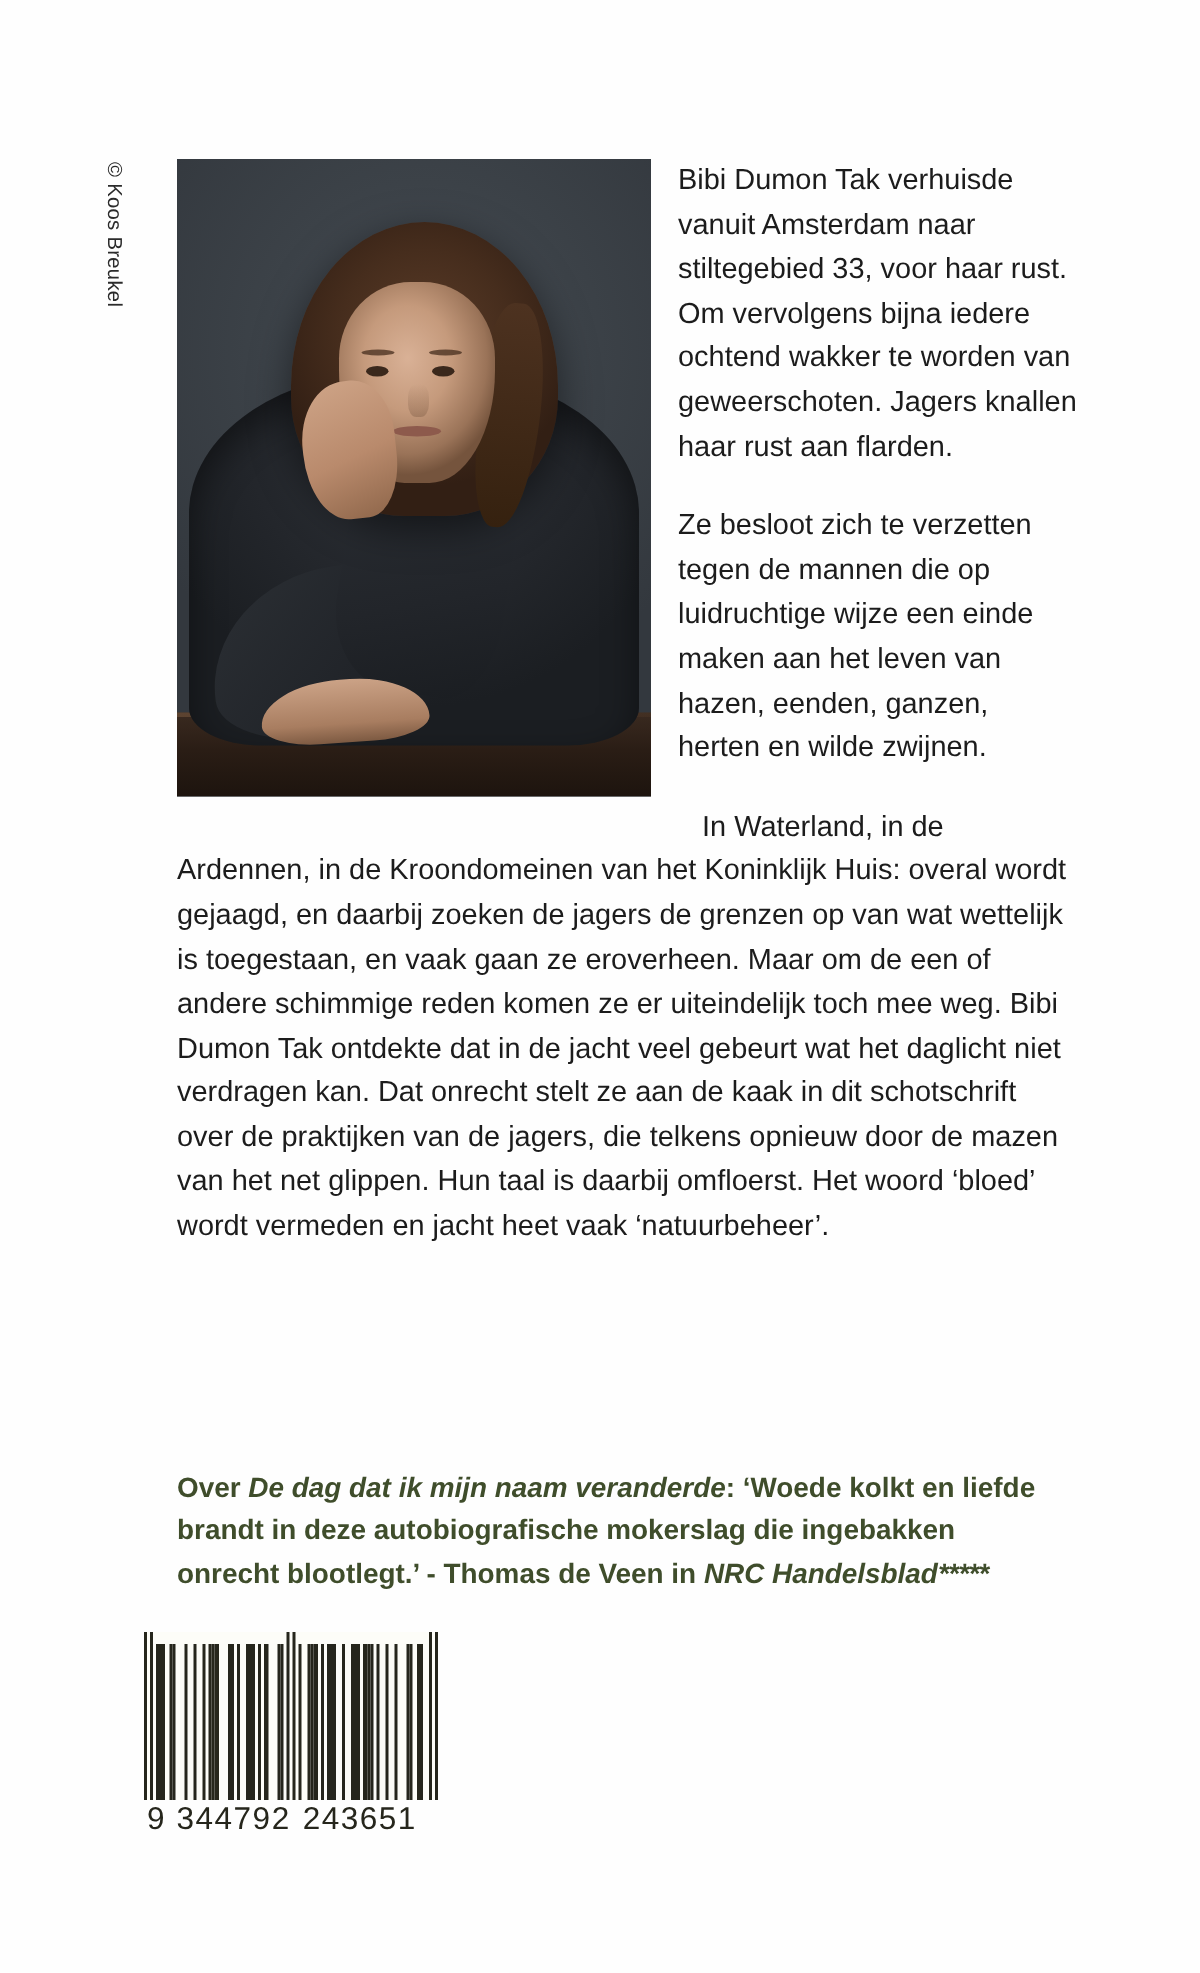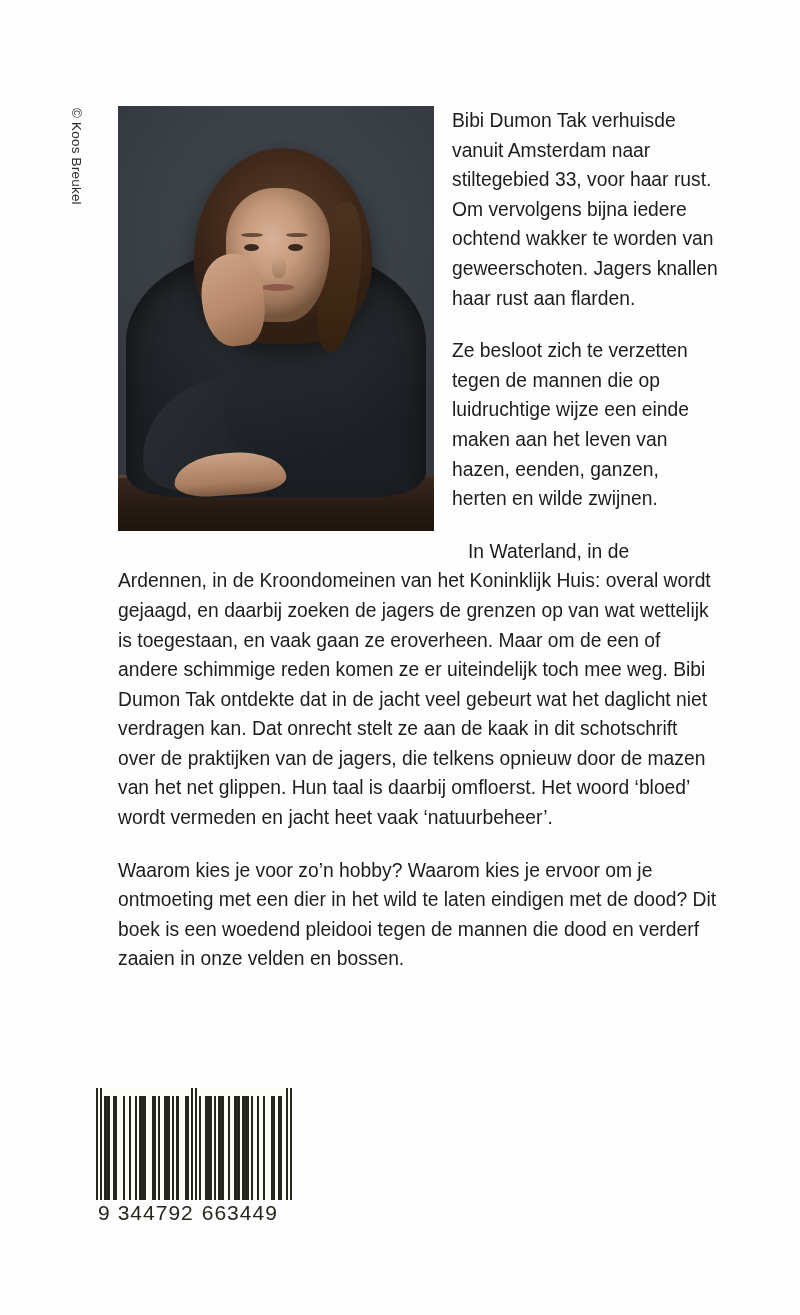--- a/index.html
+++ b/index.html
@@ -296,23 +296,23 @@
         <div class="photo-eye r"></div>
         <div class="photo-nose"></div>
         <div class="photo-mouth"></div>
       </div>
       <div class="photo-hand"></div>
     </div>
 
     <p>Bibi Dumon Tak verhuisde vanuit Amsterdam naar stiltegebied 33, voor haar rust. Om vervolgens bijna iedere ochtend wakker te worden van geweerschoten. Jagers knallen haar rust aan flarden.</p>
     <p class="gap">Ze besloot zich te verzetten tegen de mannen die op luidruchtige wijze een einde maken aan het leven van hazen, eenden, ganzen, herten en wilde zwijnen.</p>
     <p class="gap indent-first">In Waterland, in de Ardennen, in de Kroondomeinen van het Koninklijk Huis: overal wordt gejaagd, en daarbij zoeken de jagers de grenzen op van wat wettelijk is toegestaan, en vaak gaan ze eroverheen. Maar om de een of andere schimmige reden komen ze er uiteindelijk toch mee weg. Bibi Dumon Tak ontdekte dat in de jacht veel gebeurt wat het daglicht niet verdragen kan. Dat onrecht stelt ze aan de kaak in dit schotschrift over de praktijken van de jagers, die telkens opnieuw door de mazen van het net glippen. Hun taal is daarbij omfloerst. Het woord ‘bloed’ wordt vermeden en jacht heet vaak ‘natuurbeheer’.</p>
-    <p class="gap">Waarom kies je voor zo’n hobby? Waarom kies je ervoor om je ontmoeting met een dier in het wild te laten eindigen met de dood? Dit boek is een woedend pleidooi tegen de mannen die dood en verderf zaaien in onze velden en bossen.</p>
   </div>
 
+  <div class="quote"><span>Over </span><span class="it">De dag dat ik mijn naam veranderde</span><span>: ‘Woede kolkt en liefde brandt in deze autobiografische mokerslag die ingebakken onrecht blootlegt.’ - Thomas de Veen in </span><span class="it">NRC Handelsblad</span><span class="it stars">*****</span></div>
 
   <div class="barcode-block">
     <div class="barcode-bars" id="barcode-bars">
         <span style="width: 2.06316px; height: 112px; background: rgb(38, 38, 28);"></span>
         <span style="width: 2.06316px; height: 112px; background: transparent;"></span>
         <span style="width: 2.06316px; height: 112px; background: rgb(38, 38, 28);"></span>
         <span style="width: 2.06316px; height: 104px; background: transparent;"></span>
         <span style="width: 2.06316px; height: 104px; background: rgb(38, 38, 28);"></span>
         <span style="width: 2.06316px; height: 104px; background: rgb(38, 38, 28);"></span>
         <span style="width: 2.06316px; height: 104px; background: rgb(38, 38, 28);"></span>
@@ -401,17 +401,17 @@
         <span style="width: 2.06316px; height: 104px; background: rgb(38, 38, 28);"></span>
         <span style="width: 2.06316px; height: 104px; background: transparent;"></span>
         <span style="width: 2.06316px; height: 104px; background: transparent;"></span>
         <span style="width: 2.06316px; height: 112px; background: rgb(38, 38, 28);"></span>
         <span style="width: 2.06316px; height: 112px; background: transparent;"></span>
         <span style="width: 2.06316px; height: 112px; background: rgb(38, 38, 28);"></span>
       </div>
     <div class="barcode-digits">
       <span class="grp g1">9</span>
       <span class="grp g2">344792</span>
-      <span class="grp g3">663449</span>
+      <span class="grp g3">243651</span>
     </div>
   </div>
 
 </div>
 
 </body></html>

